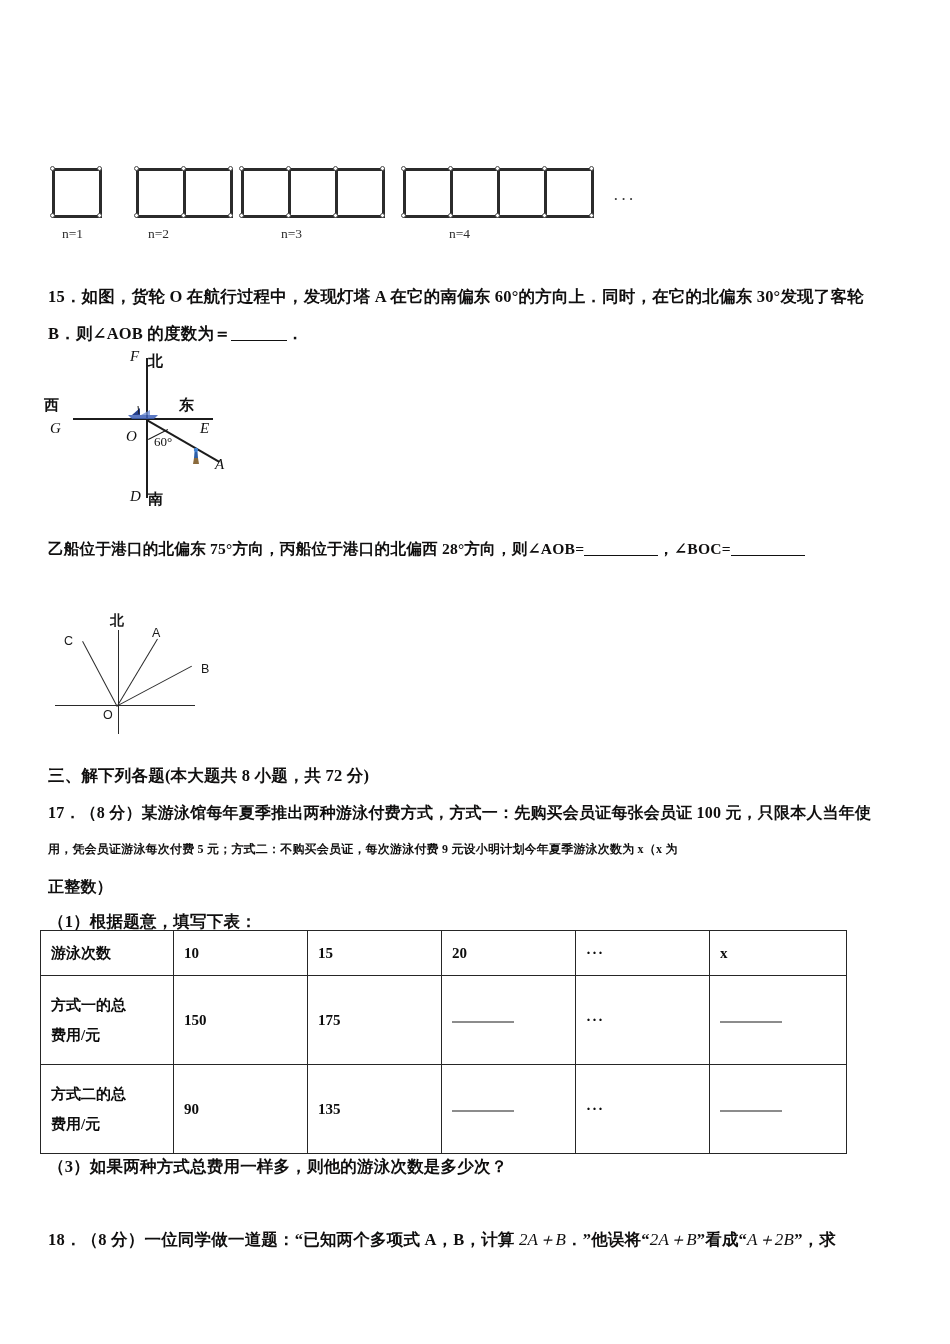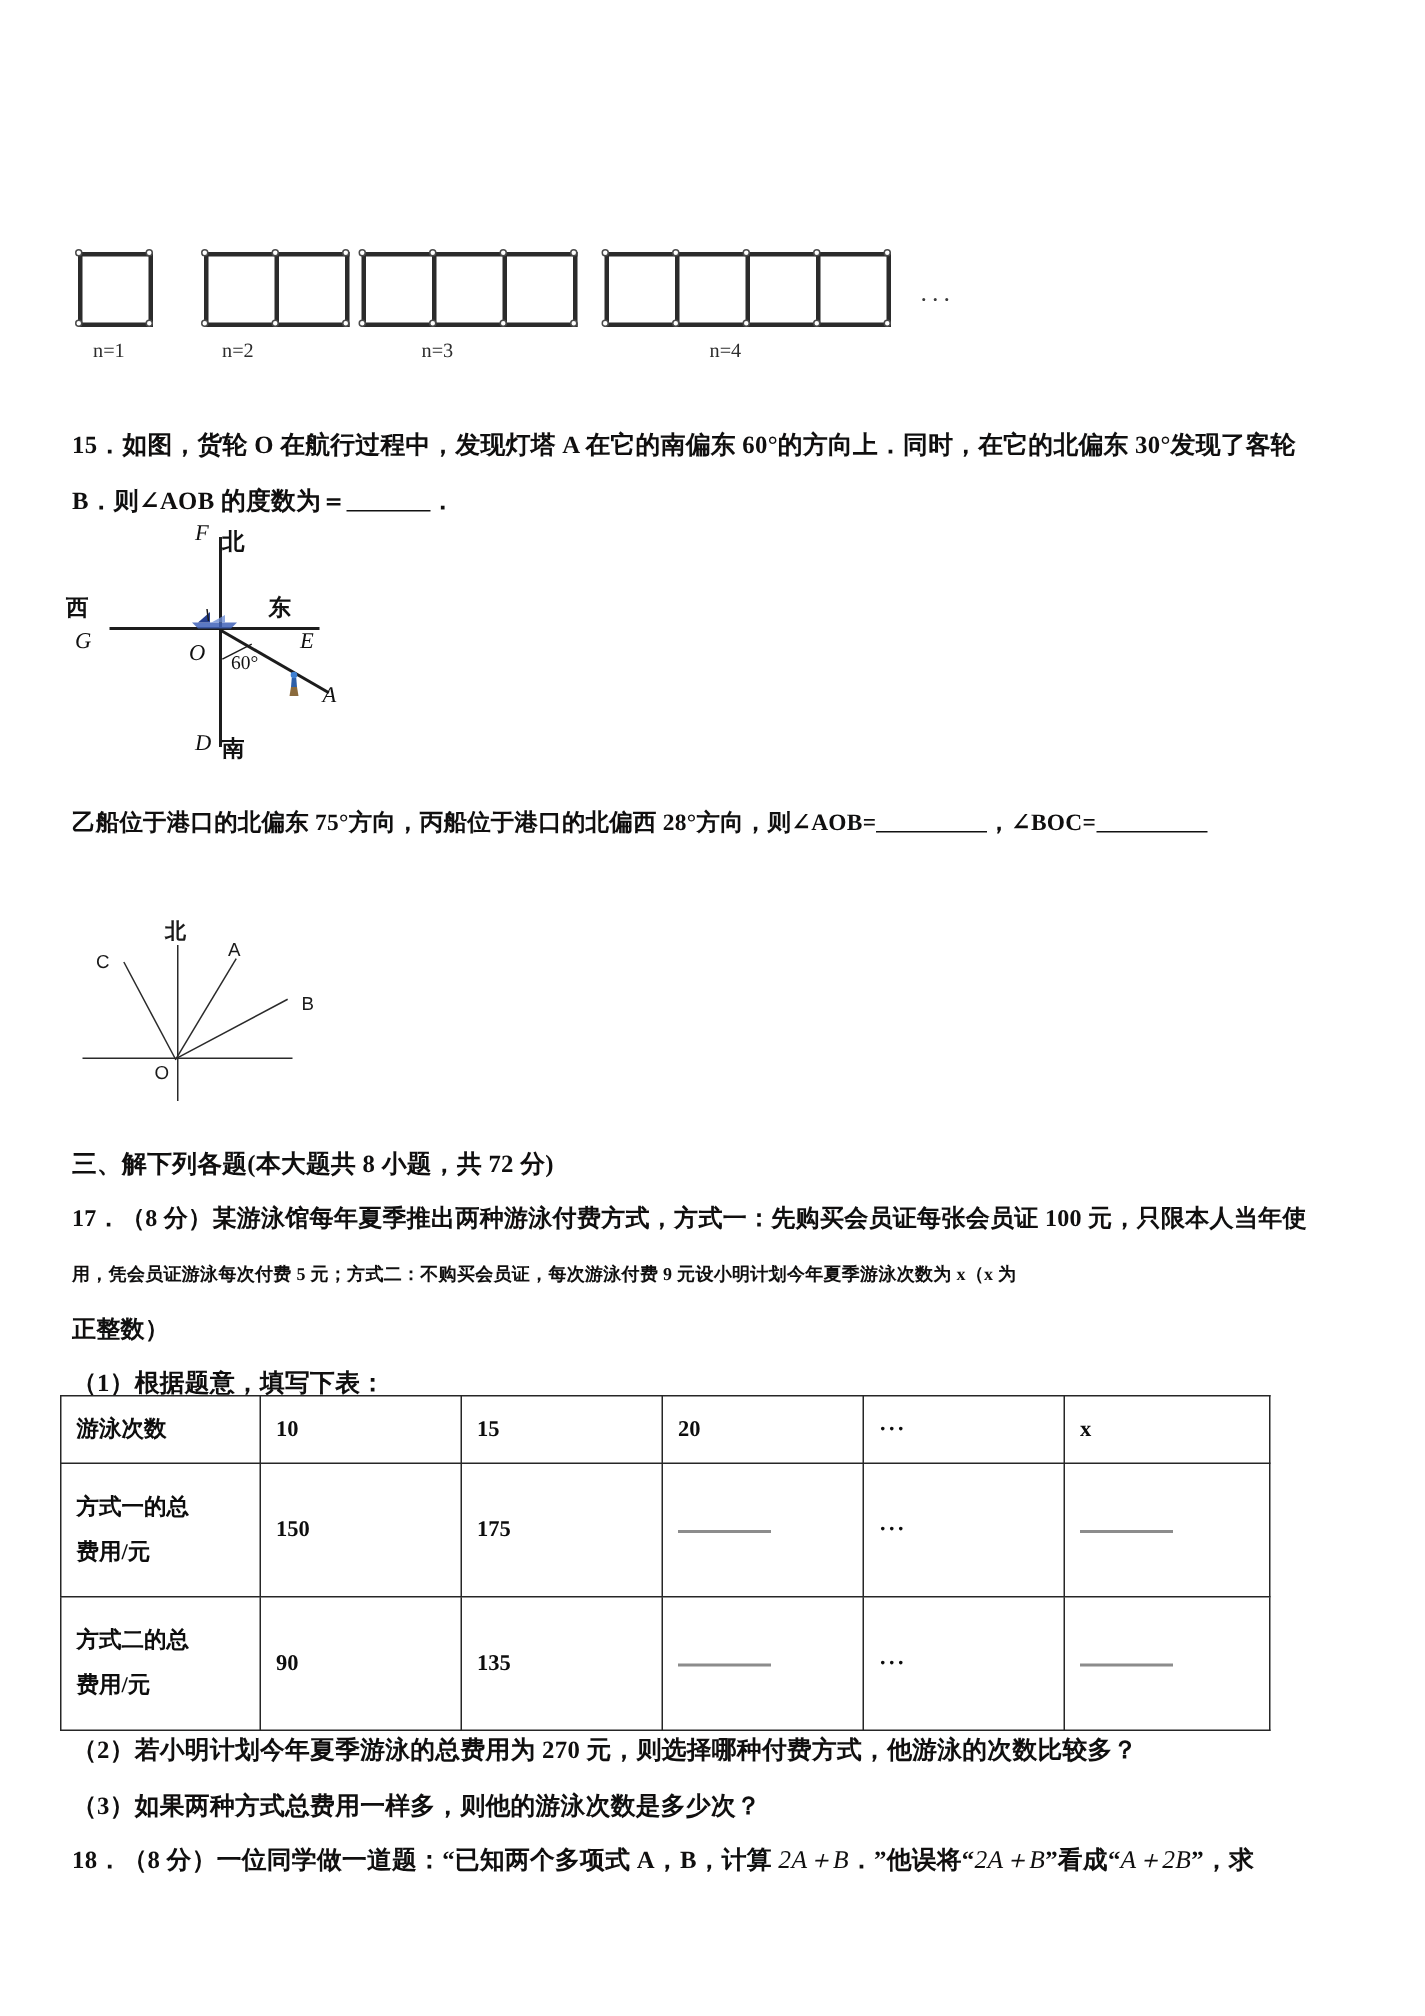--- a/index.html
+++ b/index.html
@@ -295,21 +295,21 @@
         <div class="node" style="left:45px;top:-2px;"></div>
         <div class="node" style="left:92px;top:-2px;"></div>
         <div class="node" style="left:139px;top:-2px;"></div>
         <div class="node" style="left:186px;top:-2px;"></div>
         <div class="node" style="left:-2px;top:45px;"></div>
         <div class="node" style="left:45px;top:45px;"></div>
         <div class="node" style="left:92px;top:45px;"></div>
         <div class="node" style="left:139px;top:45px;"></div>
         <div class="node" style="left:186px;top:45px;"></div>
       </div>
-      <div class="nlabel" style="left:70px;">n=4</div>
+      <div class="nlabel" style="left:46px;">n=4</div>
     </div>
 
     <div class="ellipsis-dots" style="left:565px;">···</div>
   </div>
 
   <div class="q-block" style="top:278px;">
     <div class="q-line">15．如图，货轮 O 在航行过程中，发现灯塔 A 在它的南偏东 60°的方向上．同时，在它的北偏东 30°发现了客轮</div>
     <div class="q-line"><span>B．则∠AOB 的度数为＝</span><span class="blank w2"></span><span>．</span></div>
   </div>
 
@@ -410,21 +410,20 @@
       <td class="col-d">90</td>
       <td class="col-d">135</td>
       <td class="col-d"><span class="cell-blank"></span></td>
       <td class="col-dots dots3">···</td>
       <td class="col-x"><span class="cell-blank"></span></td>
     </tr>
   </tbody>
     </table>
 
   <div class="q-block" style="top:1148px;">
-    <div class="q-line">（2）若小明计划今年夏季游泳的总费用为 270 元，则选择哪种付费方式，他游泳的次数比较多？</div>
     <div class="q-line">（3）如果两种方式总费用一样多，则他的游泳次数是多少次？</div>
   </div>
 
   <div class="q-block" style="top:1221px;">
     <div class="q-line"><span>18．（8 分）一位同学做一道题：“已知两个多项式 A，B，计算 </span><span class="mathit">2A＋B</span><span>．”他误将“</span><span class="mathit">2A＋B</span><span>”看成“</span><span class="mathit">A＋2B</span><span>”，求</span></div>
   </div>
 
 </div>
 
 </body></html>

